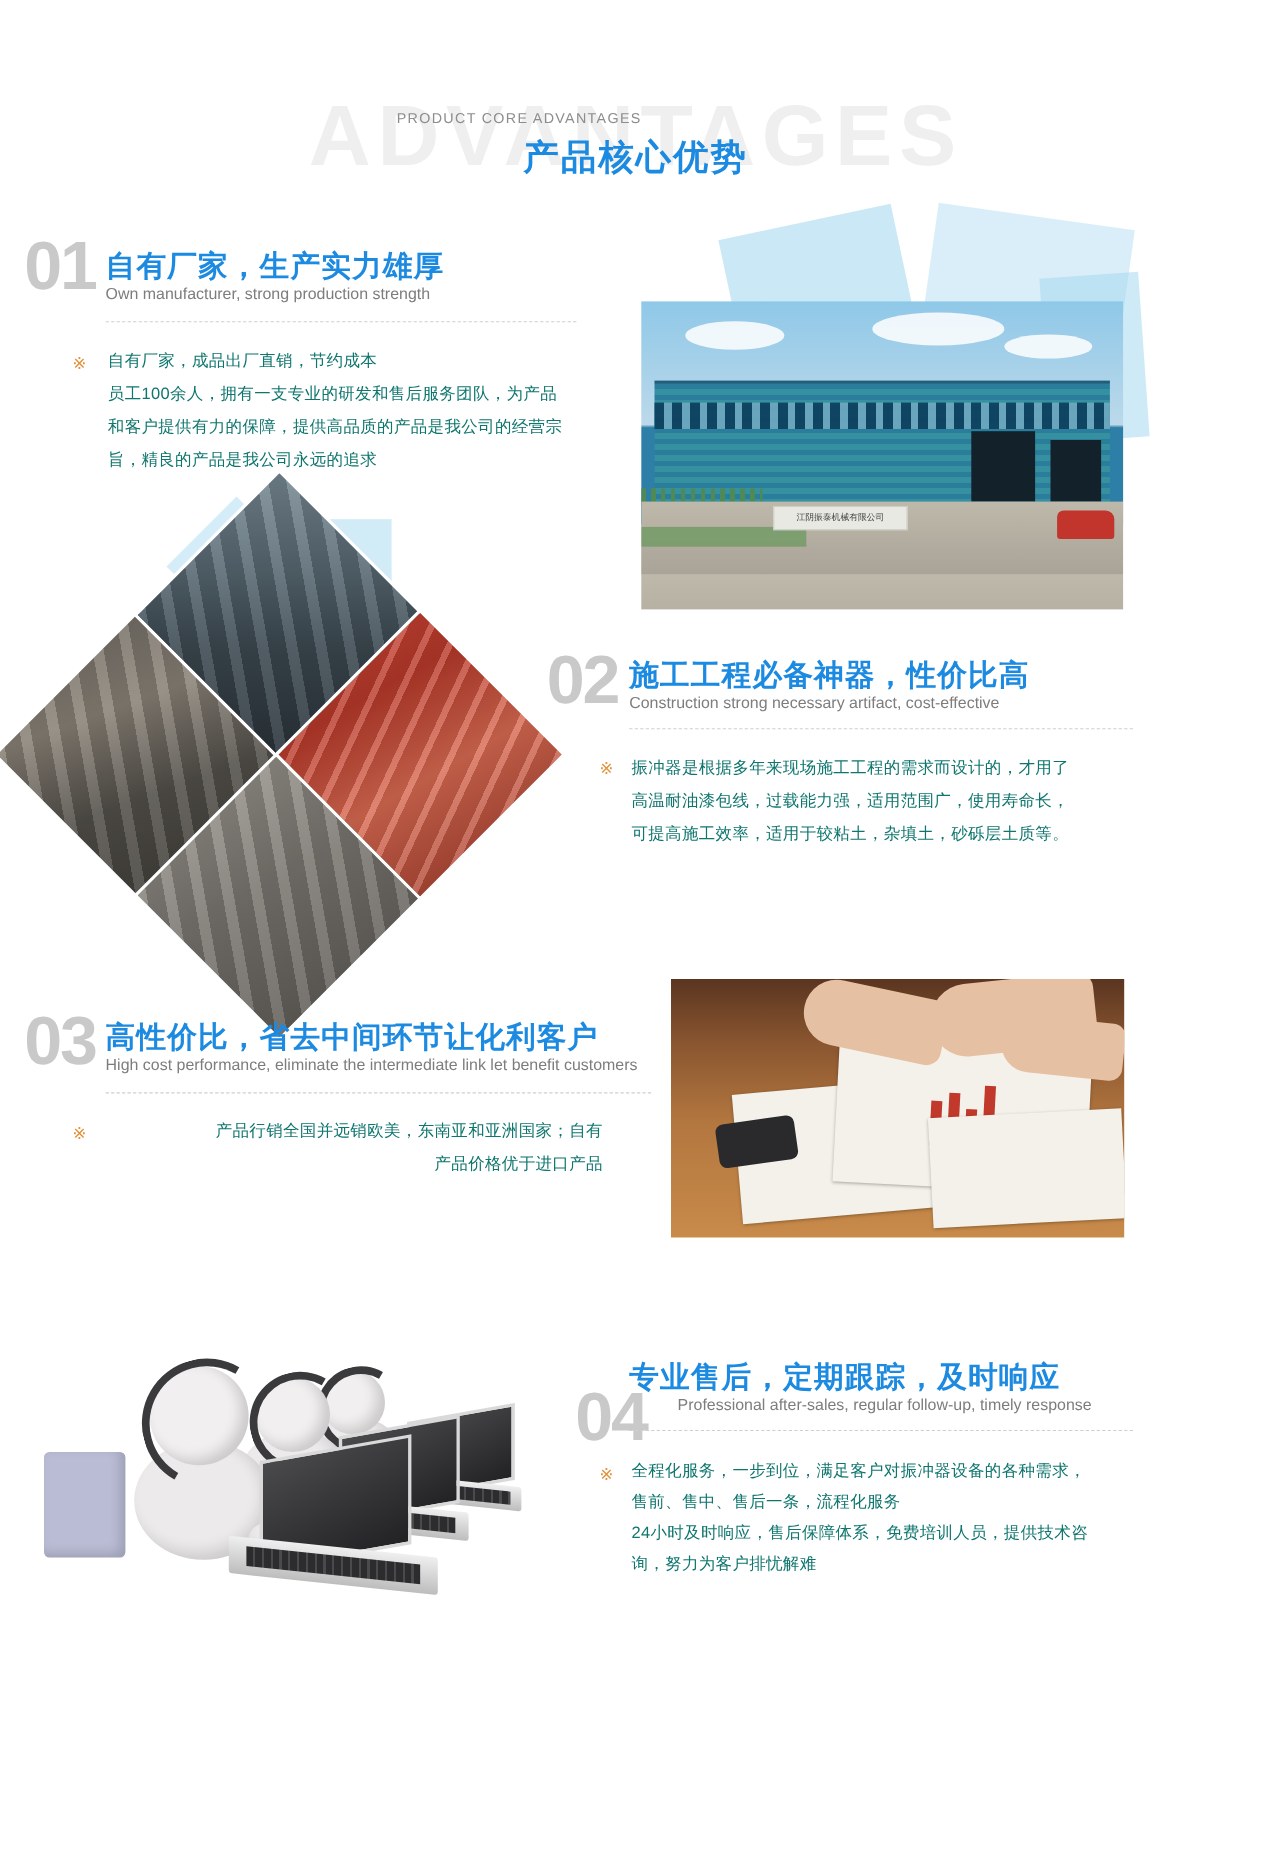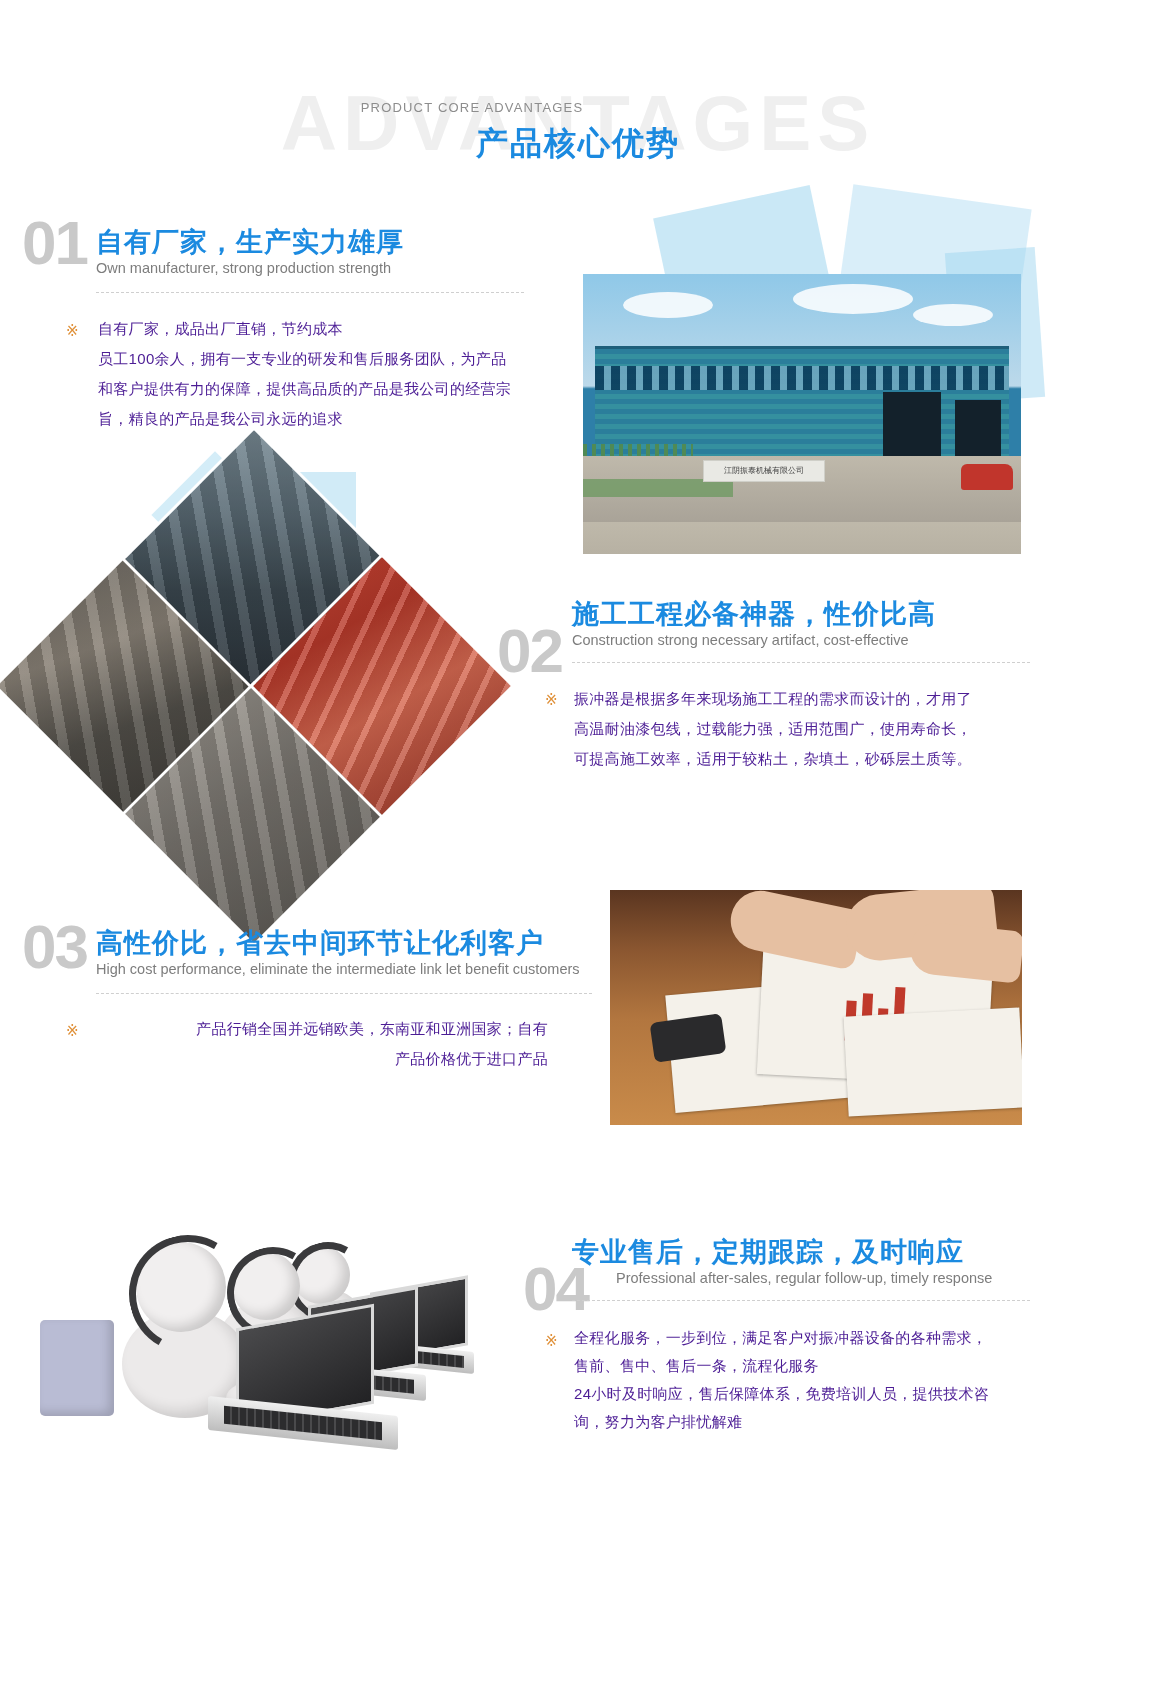--- a/index.html
+++ b/index.html
@@ -89,21 +89,21 @@
   }
   .star {
     position: absolute;
     color: #e0913a;
     font-size: 15px;
     line-height: 15px;
   }
   .body-text {
     position: absolute;
     font-size: 15px;
-    color: #4c1d95;
+    color: #0f766e;
     line-height: 30px;
     letter-spacing: 0.3px;
   }
   .body-text div { white-space: nowrap; }
 
   
   .sq {
     position: absolute;
   }
 
@@ -393,21 +393,21 @@
           <div class="stripes-dark"></div>
         </div>
       </div>
     <div class="dia d4">
         <div class="inner">
           <div class="stripes-red"></div>
         </div>
       </div>
   </div>
 
-  <div class="num" style="left:497px; top:620px;">02</div>
+  <div class="num" style="left:497px; top:588px;">02</div>
   <div class="title-cn" style="left:572px; top:596px;">施工工程必备神器，性价比高</div>
   <div class="title-en" style="left:572px; top:632px;">Construction strong necessary artifact, cost-effective</div>
   <div class="divider" style="left:572px; top:662px; width:458px;"></div>
   <div class="star" style="left:545px; top:692px;">※</div>
   <div class="body-text" style="left:574px; top:684px; width:460px;">
     <div>振冲器是根据多年来现场施工工程的需求而设计的，才用了</div>
     <div>高温耐油漆包线，过载能力强，适用范围广，使用寿命长，</div>
     <div>可提高施工效率，适用于较粘土，杂填土，砂砾层土质等。</div>
   </div>
 </div>

